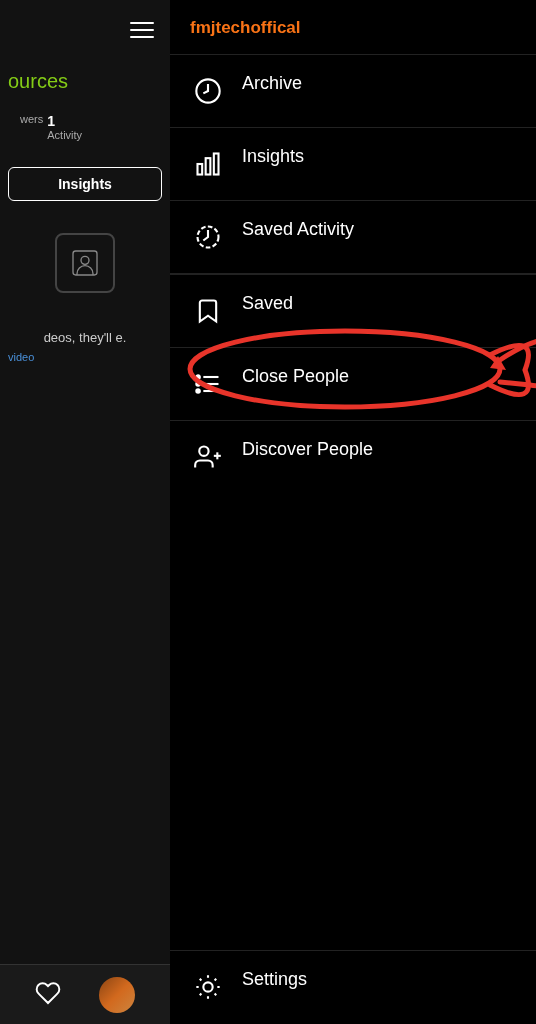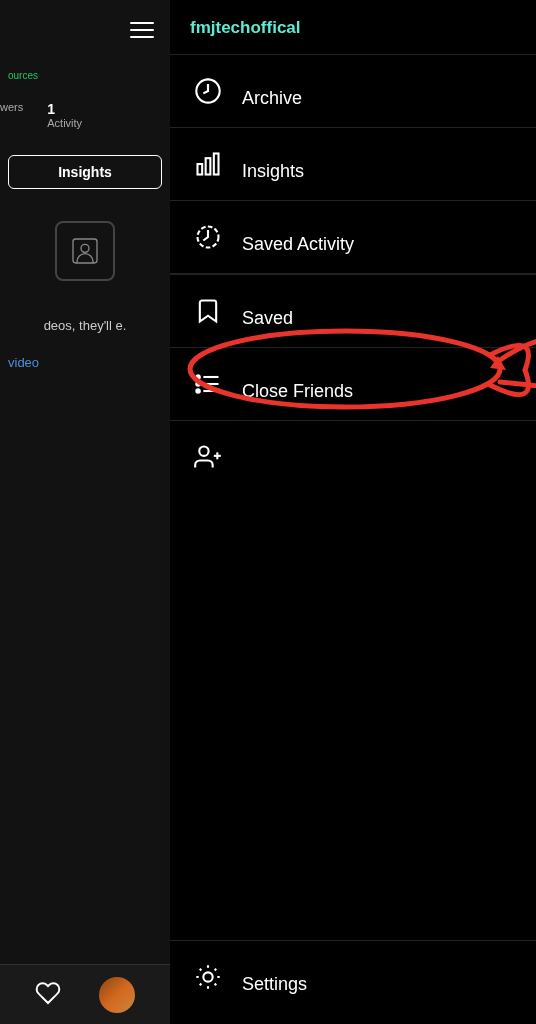--- a/index.html
+++ b/index.html
@@ -41,28 +41,28 @@
     .hamburger-icon span {
       display: block;
       width: 24px;
       height: 2px;
       background: #fff;
       border-radius: 1px;
     }
 
     .left-resources {
       padding: 10px 0 10px 8px;
-      color: #22c55e;
-      font-size: 10px;
+      color: #84cc16;
+      font-size: 20px;
     }
 
     .left-stats {
       display: flex;
-      gap: 24px;
-      padding: 10px 0;
+      gap: 4px;
+      padding: 10px 20px;
       color: #fff;
       font-size: 13px;
     }
 
     .stat-label {
       color: #aaa;
       font-size: 11px;
     }
 
     .stat-value {
@@ -107,22 +107,22 @@
 
     .left-text-content .desc {
       color: #ccc;
       font-size: 13px;
       line-height: 1.4;
       text-align: center;
     }
 
     .left-text-content .link {
       color: #4a90d9;
-      font-size: 13px;
-      margin-top: 20px;
+      font-size: 11px;
+      margin-top: 4px;
     }
 
     .left-bottom-bar {
       position: absolute;
       bottom: 0;
       left: 0;
       width: 170px;
       height: 60px;
       background: #1a1a1a;
       border-top: 1px solid #333;
@@ -141,28 +141,28 @@
       height: 1024px;
       background: #000;
     }
 
     .menu-header {
       padding: 18px 20px 16px 20px;
       border-bottom: 1px solid #222;
     }
 
     .menu-username {
-      color: #5eead4;
+      color: #f97316;
       font-size: 17px;
       font-weight: 600;
     }
 
     .menu-item {
       display: flex;
-      align-items: flex-end;
+      align-items: flex-start;
       padding: 18px 20px;
       cursor: pointer;
       position: relative;
     }
 
     .menu-item-icon {
       width: 36px;
       height: 36px;
       display: flex;
       align-items: center;
@@ -183,21 +183,21 @@
       color: #fff;
       font-size: 18px;
     }
 
     .saved-item {
       background: transparent;
     }
 
     .settings-item {
       position: absolute;
-      bottom: 11px;
+      bottom: 1px;
       left: 0;
       width: 100%;
       border-top: 1px solid #222;
     }
 
     
     .annotation-overlay {
       position: absolute;
       pointer-events: none;
       left: 0;
@@ -350,34 +350,35 @@
     <div class="menu-item-icon">
       <svg viewBox="0 0 24 24">
         <line x1="8" y1="6" x2="21" y2="6"></line>
         <line x1="8" y1="12" x2="21" y2="12"></line>
         <line x1="8" y1="18" x2="21" y2="18"></line>
         <circle cx="3.5" cy="6" r="1.5" fill="#fff"></circle>
         <circle cx="3.5" cy="12" r="1.5" fill="#fff"></circle>
         <circle cx="3.5" cy="18" r="1.5" fill="#fff"></circle>
       </svg>
     </div>
-    <span class="menu-item-label">Close Friends</span>
+    <span class="menu-item-label">Close People</span>
   </div>
 
   <div class="divider"></div>
 
   <div class="menu-item">
     <div class="menu-item-icon">
       <svg viewBox="0 0 24 24">
         <path d="M16 21v-2a4 4 0 0 0-4-4H5a4 4 0 0 0-4 4v2"></path>
         <circle cx="8.5" cy="7" r="4"></circle>
         <line x1="20" y1="8" x2="20" y2="14"></line>
         <line x1="23" y1="11" x2="17" y2="11"></line>
       </svg>
     </div>
+    <span class="menu-item-label">Discover People</span>
   </div>
 
   <div class="menu-item settings-item">
     <div class="menu-item-icon">
       <svg viewBox="0 0 24 24">
         <circle cx="12" cy="12" r="4"></circle>
         <path d="M12 2v2M12 20v2M4.93 4.93l1.41 1.41M17.66 17.66l1.41 1.41M2 12h2M20 12h2M4.93 19.07l1.41-1.41M17.66 6.34l1.41-1.41"></path>
       </svg>
     </div>
     <span class="menu-item-label">Settings</span>

